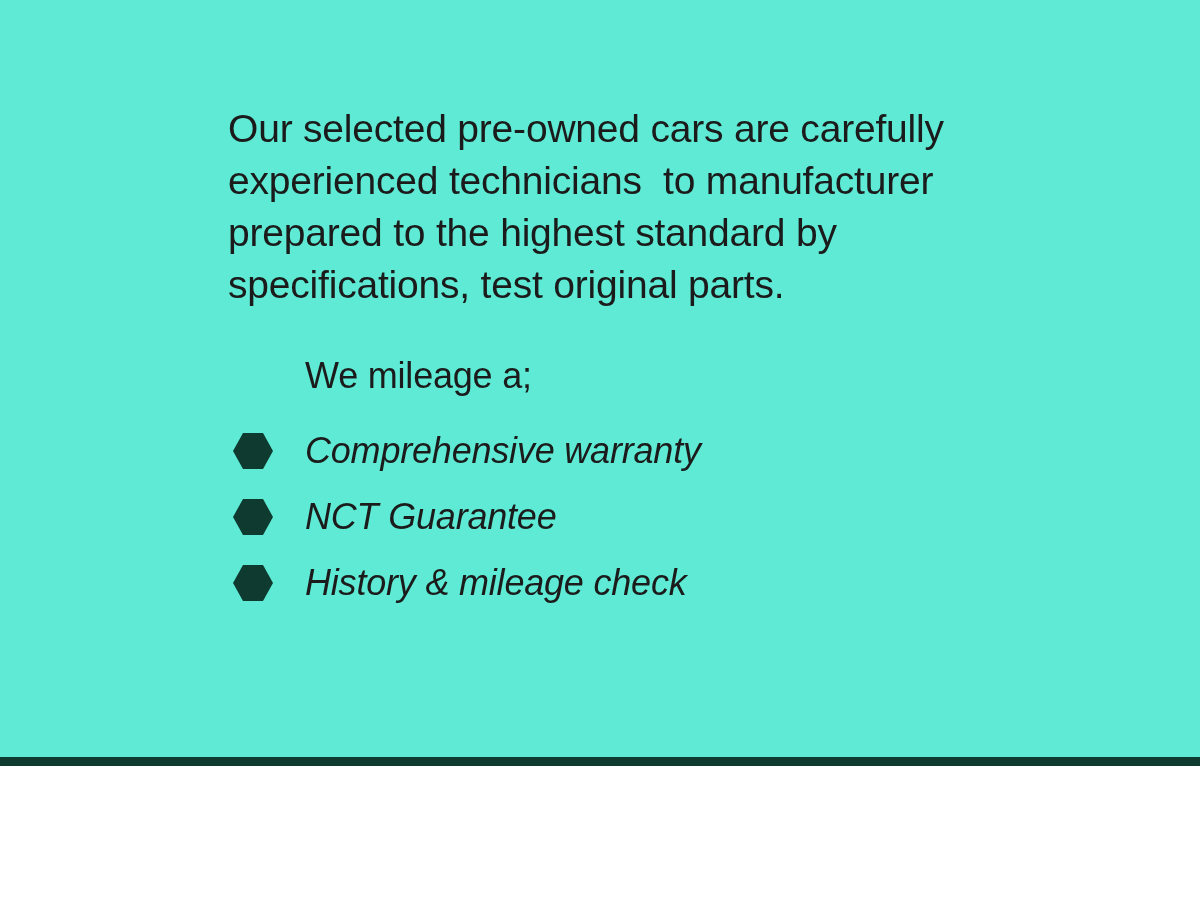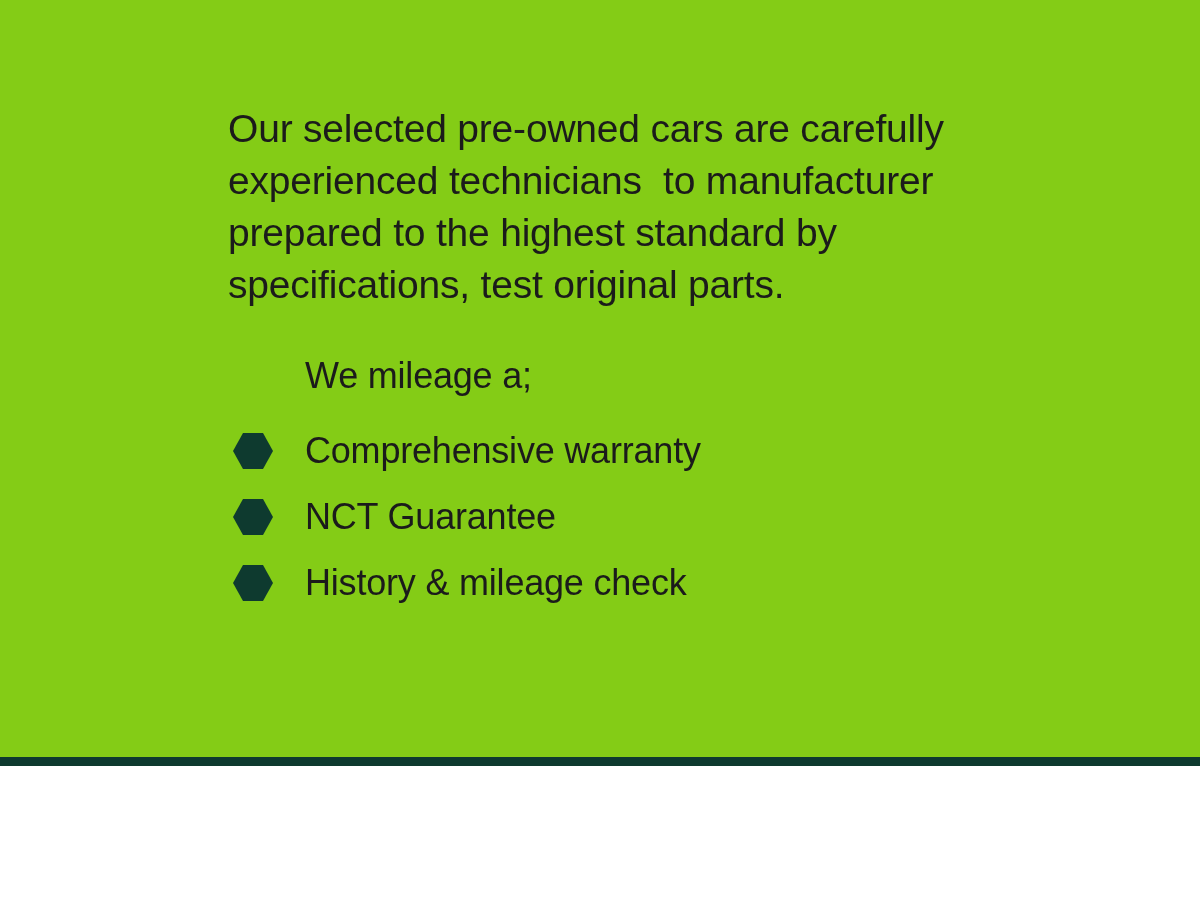--- a/index.html
+++ b/index.html
@@ -14,21 +14,21 @@
     overflow: hidden;
     position: relative;
   }
 
   #slide {
     position: absolute;
     left: 0;
     top: 0;
     width: 1200px;
     height: 900px;
-    background: #84cc16;
+    background: #5eead4;
   }
 
   
   #headline {
     position: absolute;
     left: 228px;
     top: 103px;
     width: 790px;
   }
   .headline-line {
@@ -58,20 +58,21 @@
     position: absolute;
     left: 232px;
     top: 418px;
     width: 800px;
   }
   .bullet-row {
     position: relative;
     height: 66px;
     display: flex;
     align-items: center;
+    font-style: italic;
   }
   .bullet-marker {
     width: 42px;
     height: 38px;
     flex: 0 0 42px;
     display: block;
   }
   .bullet-label {
     margin-left: 31px;
     font-size: 36px;

